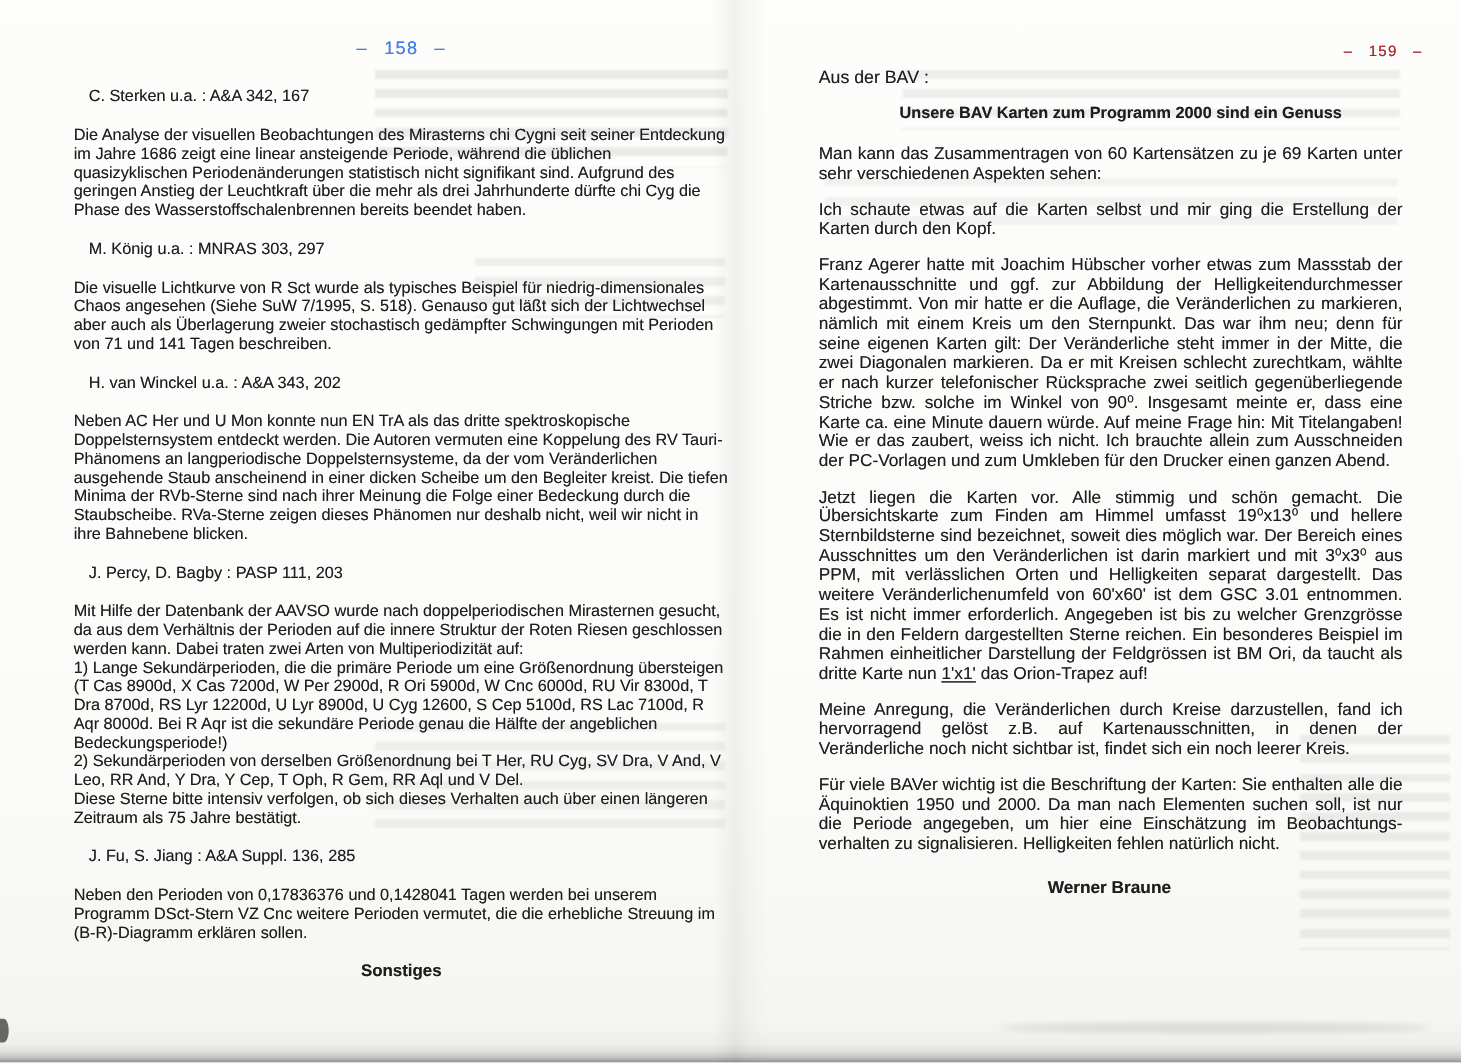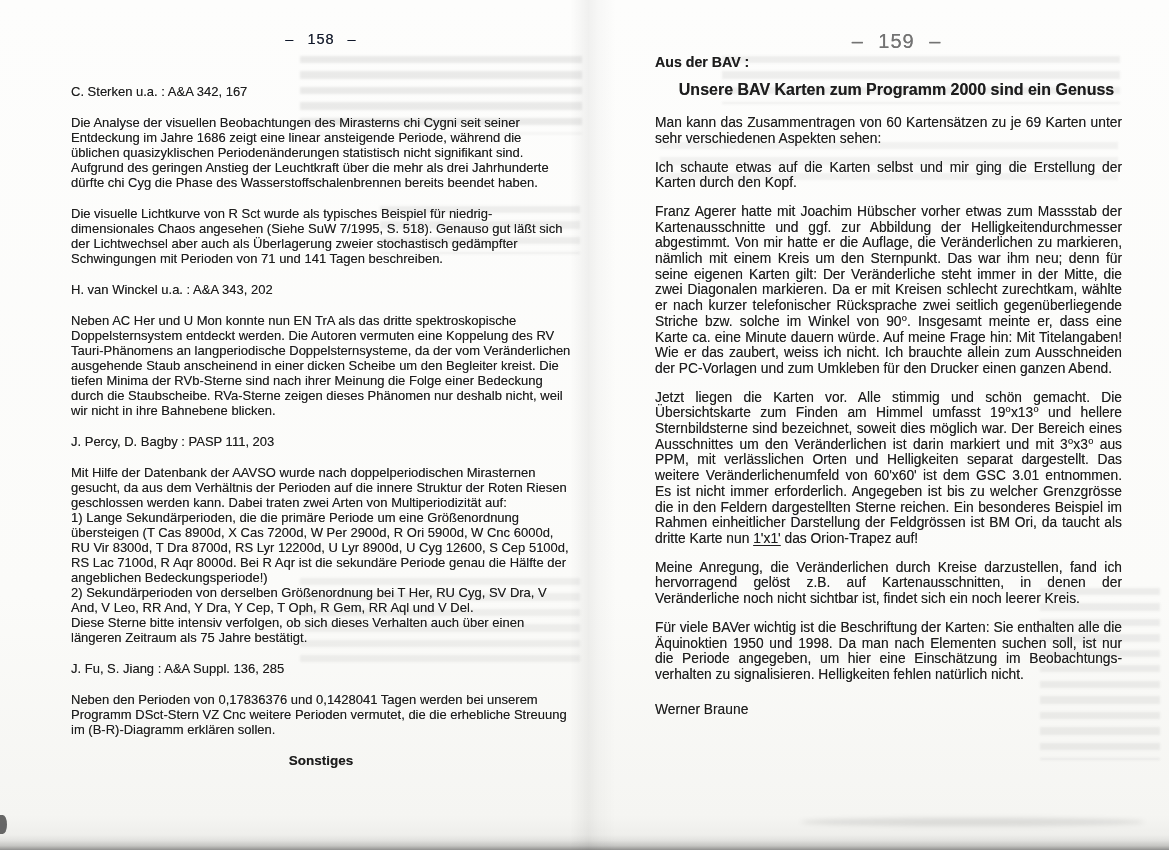--- a/index.html
+++ b/index.html
@@ -12,51 +12,51 @@
   }
   .txtshadow{text-shadow:0 0 .4px rgba(30,30,30,.55);}
 
   
   .page-left{
     position:absolute;left:55px;top:32px;width:532px;
     font-size:13px;line-height:15px;
   }
   .page-left .pagenum{
     text-align:center;font-size:14.5px;letter-spacing:1px;word-spacing:8px;
-    margin-bottom:37px;color:#0f172a;
+    margin-bottom:22px;color:#3b82f6;
   }
   .entry{margin-bottom:13px;}
   .entry-ref{margin:16px;}
-  .entry-body{margin:16px;white-space:pre-line;}
+  .entry-body{margin:4px;white-space:pre-line;}
   .section-heading{
     text-align:center;font-weight:bold;font-size:13.5px;
     margin:16px 0 15px 0;
   }
   .skiff{position:relative;}
   .skiff .sig{position:absolute;right:2px;bottom:0;}
 
   
   .page-right{
     position:absolute;left:655px;top:34px;width:483px;
     font-size:13.8px;line-height:15.7px;
   }
   .page-right .pagenum{
-    text-align:center;font-size:20px;letter-spacing:1px;word-spacing:8px;
-    margin-bottom:5px;color:#737373;
+    text-align:right;font-size:12px;letter-spacing:1px;word-spacing:8px;
+    margin-bottom:5px;color:#b91c1c;
   }
-  .kicker{font-weight:bold;font-size:14.2px;margin:0 0 12px 0;}
+  .kicker{font-weight:normal;font-size:14.2px;margin:0 0 12px 0;}
   .article-title{
-    font-weight:bold;font-size:16px;text-align:center;margin:0 0 17px 0;
+    font-weight:bold;font-size:13px;text-align:center;margin:0 0 17px 0;
   }
   .par{margin:0 16px 13px 0;text-align:justify;}
   .par:last-child{margin-bottom:0;}
   .u{text-decoration:underline;text-underline-offset:2px;}
   .thanks,.price{text-align:left;margin:0 0 13px 0;}
   .sig-right{
-    text-align:left;font-weight:normal;padding-right:18px;margin-top:19px;
+    text-align:center;font-weight:bold;padding-right:18px;margin-top:19px;
   }
 
   
   .ghost{
     position:absolute;filter:blur(1px);pointer-events:none;
     background:repeating-linear-gradient(180deg,
       rgba(110,110,110,.13) 0px,rgba(110,110,110,.13) 7px,
       rgba(0,0,0,0) 7px,rgba(0,0,0,0) 15.5px);
   }
   .gutter-shadow{
@@ -92,20 +92,21 @@
 
 <div class="page-left txtshadow">
   <div class="pagenum">– 158 –</div>
 
   <div class="entry">
     <p class="entry-ref">C. Sterken u.a. : A&amp;A 342, 167</p>
     <p class="entry-body">Die Analyse der visuellen Beobachtungen des Mirasterns chi Cygni seit seiner Entdeckung im Jahre 1686 zeigt eine linear ansteigende Periode, während die üblichen quasizyklischen Periodenänderungen statistisch nicht signifikant sind. Aufgrund des geringen Anstieg der Leuchtkraft über die mehr als drei Jahrhunderte dürfte chi Cyg die Phase des Wasserstoffschalenbrennen bereits beendet haben.</p>
   </div>
 
   <div class="entry">
+    <p class="entry-ref">M. König u.a. : MNRAS 303, 297</p>
     <p class="entry-body">Die visuelle Lichtkurve von R Sct wurde als typisches Beispiel für niedrig-dimensionales Chaos angesehen (Siehe SuW 7/1995, S. 518). Genauso gut läßt sich der Lichtwechsel aber auch als Überlagerung zweier stochastisch gedämpfter Schwingungen mit Perioden von 71 und 141 Tagen beschreiben.</p>
   </div>
 
   <div class="entry">
     <p class="entry-ref">H. van Winckel u.a. : A&amp;A 343, 202</p>
     <p class="entry-body">Neben AC Her und U Mon konnte nun EN TrA als das dritte spektroskopische Doppelsternsystem entdeckt werden. Die Autoren vermuten eine Koppelung des RV Tauri-Phänomens an langperiodische Doppelsternsysteme, da der vom Veränderlichen ausgehende Staub anscheinend in einer dicken Scheibe um den Begleiter kreist. Die tiefen Minima der RVb-Sterne sind nach ihrer Meinung die Folge einer Bedeckung durch die Staubscheibe. RVa-Sterne zeigen dieses Phänomen nur deshalb nicht, weil wir nicht in ihre Bahnebene blicken.</p>
   </div>
 
   <div class="entry">
     <p class="entry-ref">J. Percy, D. Bagby : PASP 111, 203</p>
@@ -131,21 +132,21 @@
 
   <p class="article-title">Unsere BAV Karten zum Programm 2000 sind ein Genuss</p>
 
   <p class="par">Man kann das Zusammentragen von 60 Kartensätzen zu je 69 Karten unter sehr verschiedenen Aspekten sehen:</p>
   <p class="par">Ich schaute etwas auf die Karten selbst und mir ging die Erstellung der Karten durch den Kopf.</p>
   <p class="par">Franz Agerer hatte mit Joachim Hübscher vorher etwas zum Massstab der Kartenausschnitte und ggf. zur Abbildung der Helligkeitendurchmesser abgestimmt. Von mir hatte er die Auflage, die Veränderlichen zu markieren, nämlich mit einem Kreis um den Sternpunkt. Das war ihm neu; denn für seine eigenen Karten gilt: Der Veränderliche steht immer in der Mitte, die zwei Diagonalen markieren. Da er mit Kreisen schlecht zurechtkam, wählte er nach kurzer telefonischer Rücksprache zwei seitlich gegenüberliegende Striche bzw. solche im Winkel von 90⁰. Insgesamt meinte er, dass eine Karte ca. eine Minute dauern würde. Auf meine Frage hin: Mit Titelangaben! Wie er das zaubert, weiss ich nicht. Ich brauchte allein zum Ausschneiden der PC-Vorlagen und zum Umkleben für den Drucker einen ganzen Abend.</p>
 
   <p class="par"><span>Jetzt liegen die Karten vor. Alle stimmig und schön gemacht. Die Übersichtskarte zum Finden am Himmel umfasst 19⁰x13⁰ und hellere Sternbildsterne sind bezeichnet, soweit dies möglich war. Der Bereich eines Ausschnittes um den Veränderlichen ist darin markiert und mit 3⁰x3⁰ aus PPM, mit verlässlichen Orten und Helligkeiten separat dargestellt. Das weitere Veränderlichenumfeld von 60'x60' ist dem GSC 3.01 entnommen. Es ist nicht immer erforderlich. Angegeben ist bis zu welcher Grenzgrösse die in den Feldern dargestellten Sterne reichen. Ein besonderes Beispiel im Rahmen einheitlicher Darstellung der Feldgrössen ist BM Ori, da taucht als dritte Karte nun </span><span class="u">1'x1'</span><span> das Orion-Trapez auf!</span></p>
 
   <p class="par">Meine Anregung, die Veränderlichen durch Kreise darzustellen, fand ich hervorragend gelöst z.B. auf Kartenausschnitten, in denen der Veränderliche noch nicht sichtbar ist, findet sich ein noch leerer Kreis.</p>
-  <p class="par">Für viele BAVer wichtig ist die Beschriftung der Karten: Sie enthalten alle die Äquinoktien 1950 und 1998. Da man nach Elementen suchen soll, ist nur die Periode angegeben, um hier eine Einschätzung im Beobachtungs-verhalten zu signalisieren. Helligkeiten fehlen natürlich nicht.</p>
+  <p class="par">Für viele BAVer wichtig ist die Beschriftung der Karten: Sie enthalten alle die Äquinoktien 1950 und 2000. Da man nach Elementen suchen soll, ist nur die Periode angegeben, um hier eine Einschätzung im Beobachtungs-verhalten zu signalisieren. Helligkeiten fehlen natürlich nicht.</p>
 
 
   <div class="sig-right">Werner Braune</div>
 </div>
 
 <div class="smudge"></div>
 <div class="scan-bottom"></div>
 <div class="corner-blob"></div>
 
 </body></html>

